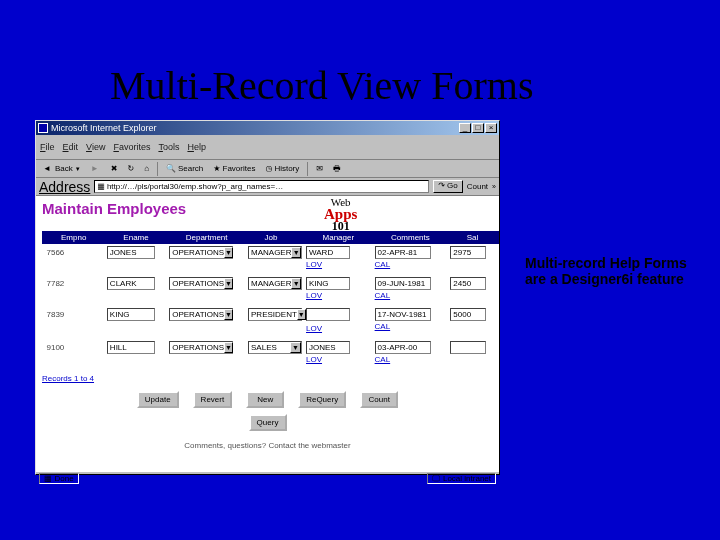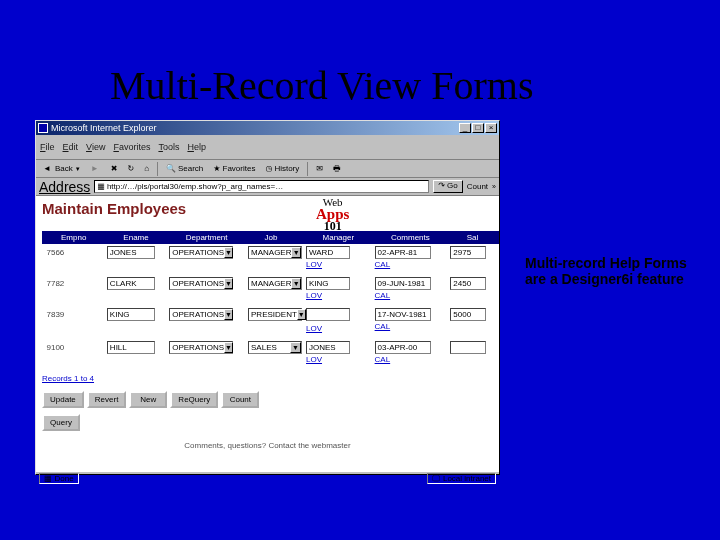--- a/index.html
+++ b/index.html
@@ -125,30 +125,30 @@
     font-size: 8px;
   }
   .content {
     background: #fff;
     height: 275px;
     padding: 4px 6px;
     position: relative;
     overflow: hidden;
   }
   .page-title {
-    color: #7f1d1d;
+    color: #a21caf;
     font-family: Verdana, Arial, sans-serif;
     font-size: 15px;
     font-weight: bold;
     margin-bottom: 4px;
   }
   .logo {
     position: absolute;
     top: 2px;
-    left: 280px;
+    left: 288px;
     font-family: "Times New Roman", serif;
     text-align: center;
     line-height: 0.9;
   }
   .logo .l1 { font-size: 11px; color: #000; }
   .logo .l2 { font-size: 15px; font-weight: bold; color: #c00; }
   .logo .l3 { font-size: 12px; font-weight: bold; color: #000; }
   table.grid {
     border-collapse: collapse;
     font-size: 8px;
@@ -198,21 +198,21 @@
   }
   .lov-link { color: #00c; font-size: 8px; text-decoration: underline; display: block; margin-top: 1px; }
   .checkbox {
     width: 11px; height: 11px;
     background: #fff;
     border: 1px solid #808080;
     border-top-color: #404040; border-left-color: #404040;
     display: inline-block;
   }
   .record-count { font-size: 8px; color: #00c; text-decoration: underline; margin-top: 4px; }
-  .btnrow { margin-top: 8px; display: flex; gap: 3px; }
+  .btnrow { margin-top: 8px; display: flex; gap: 14px; justify-content: center; }
   .btnrow2 { margin-top: 6px; }
   .winbtn {
     background: #c0c0c0;
     border: 2px outset #fff;
     font-size: 8px;
     padding: 2px 6px;
     min-width: 38px;
     text-align: center;
   }
   .footer-text {

